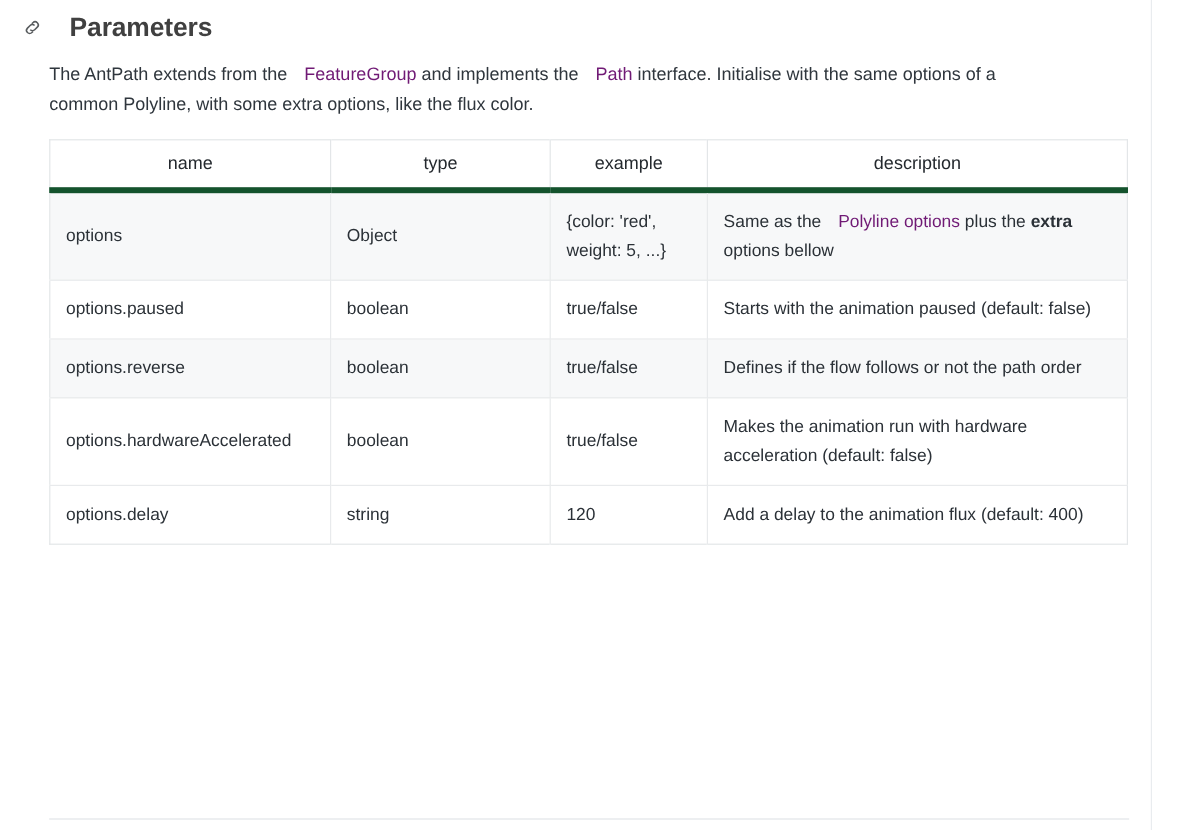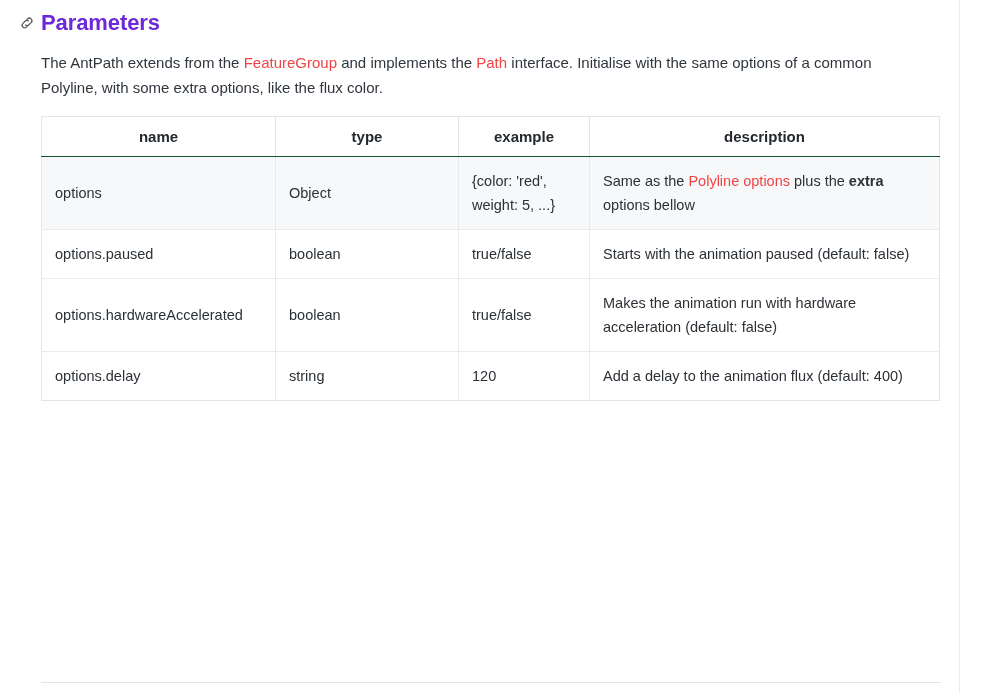--- a/index.html
+++ b/index.html
@@ -59,64 +59,65 @@
     align-items: center;
     justify-content: center;
     color: #3c4043;
     opacity: 0.85;
   }
   .anchor-icon svg { display: block; }
   h1.page-title {
     font-size: 22px;
     line-height: 26px;
     font-weight: bold;
-    margin: 0;
+    margin: 17px;
     letter-spacing: -0.1px;
-    color: #6d28d9;
+    color: #404040;
     font-family: "Liberation Sans", sans-serif;
   }
 
   
   .intro {
     margin: 0;
     padding: 14px 40px 0 41px;
     font-size: 15px;
     line-height: 25px;
     color: #2f363d;
     max-width: 925px;
   }
   a.link {
-    color: #ef4444;
+    color: #701a75;
     text-decoration: none;
+    margin-left: 10px;
   }
 
   
   .table-wrap {
     padding: 16px 0 0 41px;
   }
   table.params {
     border-collapse: collapse;
     width: 898px;
     table-layout: fixed;
     background: #ffffff;
     border: 1px solid #e3e6e8;
     font-size: 14.5px;
   }
   table.params col.c-name  { width: 234px; }
   table.params col.c-type  { width: 183px; }
   table.params col.c-ex    { width: 131px; }
   table.params col.c-desc  { width: 350px; }
 
   table.params th {
-    font-weight: bold;
+    font-weight: normal;
     font-size: 15px;
     text-align: center;
     padding: 11px 10px;
     border-right: 1px solid #e3e6e8;
-    border-bottom: 1px solid #14532d;
+    border-bottom: 5px solid #14532d;
     color: #24292e;
     background: #ffffff;
     vertical-align: middle;
   }
   table.params th:last-child { border-right: none; }
 
   table.params td {
     padding: 12px 13px;
     border-right: 1px solid #e8eaec;
     border-bottom: 1px solid #e8eaec;
@@ -185,20 +186,26 @@
               <td>Object</td>
               <td>{color: 'red', weight: 5, ...}</td>
               <td class="cell-desc"><span>Same as the </span><a class="link" href="#">Polyline options</a><span> plus the </span><strong>extra</strong><span> options bellow</span></td>
             </tr>
             <tr>
               <td>options.paused</td>
               <td>boolean</td>
               <td>true/false</td>
               <td class="cell-desc"><span>Starts with the animation paused (default: false)</span></td>
             </tr>
+            <tr class="alt">
+              <td>options.reverse</td>
+              <td>boolean</td>
+              <td>true/false</td>
+              <td class="cell-desc"><span>Defines if the flow follows or not the path order</span></td>
+            </tr>
             <tr>
               <td>options.hardwareAccelerated</td>
               <td>boolean</td>
               <td>true/false</td>
               <td class="cell-desc"><span>Makes the animation run with hardware acceleration (default: false)</span></td>
             </tr>
             <tr>
               <td>options.delay</td>
               <td>string</td>
               <td>120</td>

